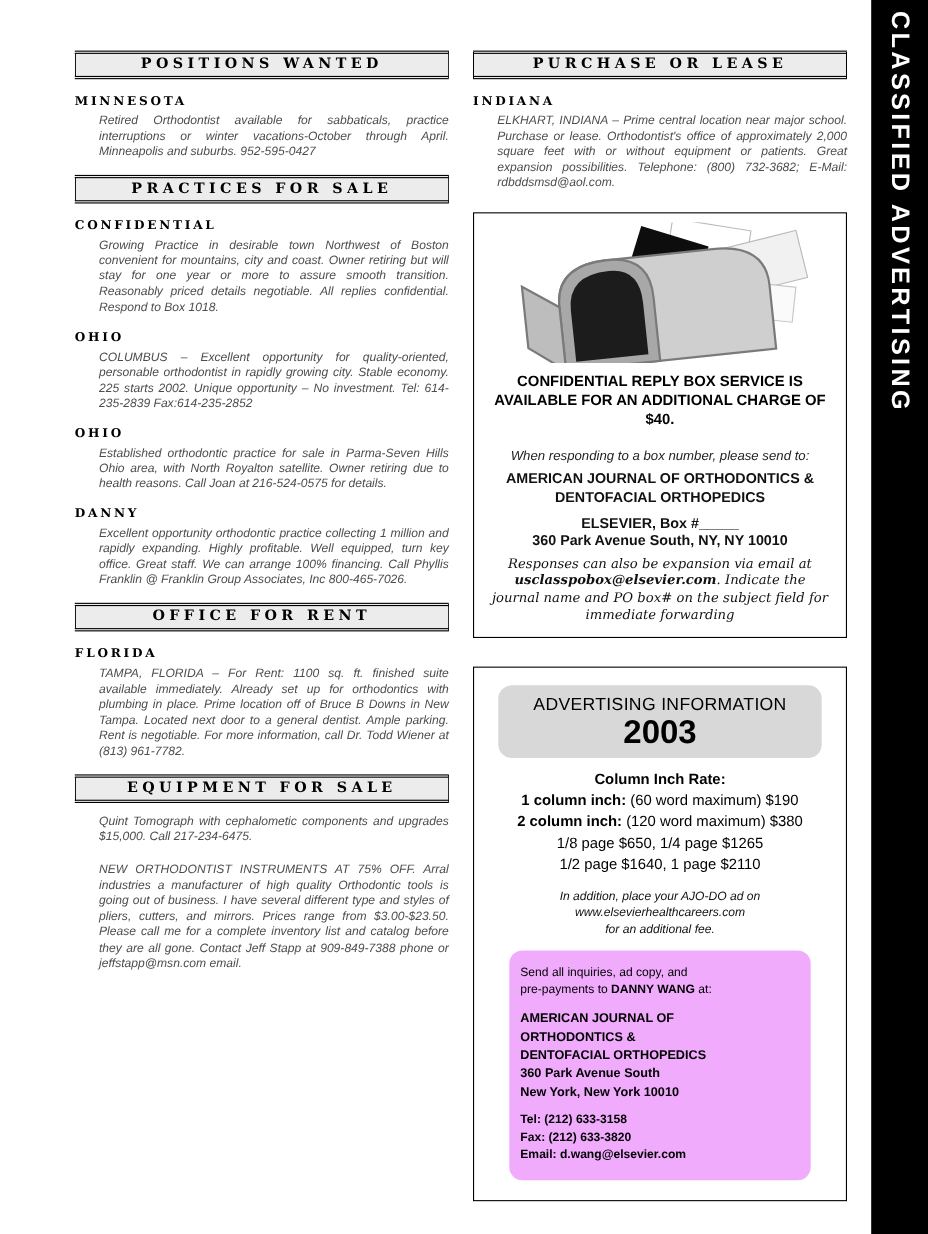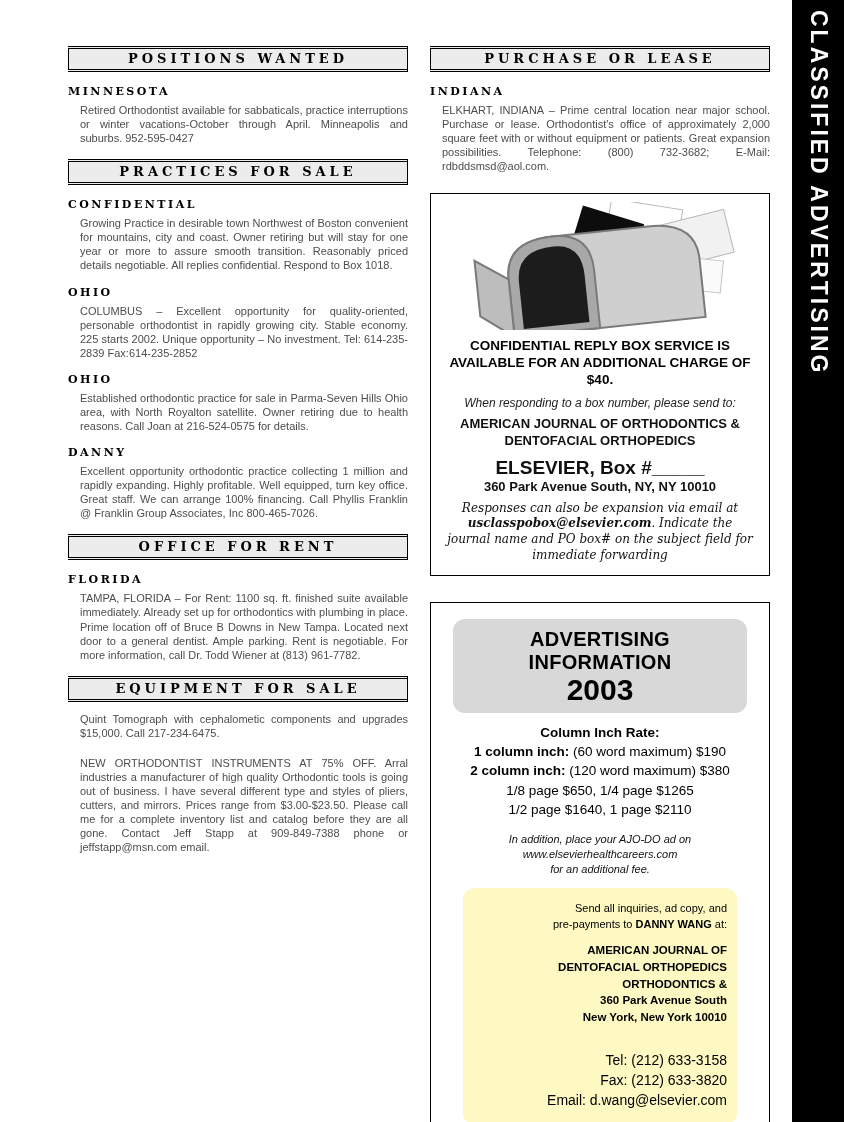--- a/index.html
+++ b/index.html
@@ -22,61 +22,61 @@
     font-size:13px; letter-spacing:4px; padding:2px 0 3px 0;
     margin-bottom:8px; color:#000;
   }
   .state {
     font-family:"DejaVu Serif", serif; font-weight:bold;
     font-size:11px; letter-spacing:2.5px; color:#000;
     margin:13px 0 5px 0;
   }
   .ad-body {
     font-size:11px; line-height:1.28; color:#4d4d4d;
-    text-align:justify; margin:0 0 9px 12px;
+    text-align:justify; margin:0 0 9px 22px;font-style:italic;
   }
 
   
   .reply-box {
     border:1px solid #000; margin-top:20px; padding:8px 14px 12px 14px;
     text-align:center;
   }
   .mailbox-wrap { text-align:center; margin-bottom:4px; }
   .reply-headline { font-weight:bold; font-size:13.5px; line-height:1.25; color:#000; }
-  .reply-instruction { font-style:italic; font-size:12px; margin-top:7px; color:#222; }
+  .reply-instruction { font-style:italic; font-size:12px; margin-top:17px; color:#222; }
   .reply-journal { font-weight:bold; font-size:13px; line-height:1.3; margin-top:6px; }
-  .reply-elsevier { font-weight:bold; font-size:19px; margin-top:7px; }
+  .reply-elsevier { font-weight:bold; font-size:13px; margin-top:7px; }
   .reply-address { font-weight:bold; font-size:13px; }
   .reply-emailnote {
     font-family:"DejaVu Serif", serif; font-style:italic; font-size:12px;
     margin-top:7px; line-height:1.3; color:#111;
   }
   .reply-emailnote .em-bold { font-weight:bold; }
 
   
   .adinfo-box { border:1px solid #000; margin-top:26px; padding:16px 12px 18px 12px; }
   .adinfo-title-box {
     background:#d8d8d8; border-radius:12px; text-align:center;
     padding:9px 6px 7px 6px; margin:0 10px 12px 10px;
   }
-  .adinfo-title { font-weight:bold; font-size:20px; letter-spacing:0.3px; color:#000; }
+  .adinfo-title { font-weight:normal; font-size:16px; letter-spacing:0.3px; color:#000; }
   .adinfo-year { font-weight:bold; font-size:30px; line-height:1.05; color:#000; }
   .rates { text-align:center; font-size:13.5px; line-height:1.45; color:#000; }
   .rates .rate-label { font-weight:bold; }
   .rate-header { font-weight:bold; font-size:13.5px; text-align:center; margin-bottom:2px; color:#000; }
   .online-note { text-align:center; font-style:italic; font-size:11px; line-height:1.35; margin:12px 0 12px 0; color:#111; }
   .online-note .url { font-weight:normal; font-style:italic; }
   .contact-box {
-    background:#fef9c3; border-radius:12px; text-align:right;
+    background:#f0abfc; border-radius:12px; text-align:left;
     padding:13px 10px 14px 10px; margin:0 20px; font-size:11px; line-height:1.45; color:#000;
   }
   .contact-intro { font-size:11px; }
   .contact-intro .name { font-weight:bold; }
   .contact-org { font-weight:bold; font-size:11.5px; margin-top:9px; }
-  .contact-tels { font-weight:normal; font-size:14px; margin-top:24px; }
+  .contact-tels { font-weight:bold; font-size:11px; margin-top:9px; }
 
   
   .side-banner {
     position:absolute; right:0; top:0; width:52px; height:1122px; background:#000;
   }
   .side-banner-text {
     writing-mode:vertical-rl; color:#fff; font-weight:bold;
     font-size:23px; letter-spacing:3px; padding-top:10px; margin-left:13px;
     font-family:"Liberation Sans", sans-serif; white-space:nowrap;
   }
@@ -179,22 +179,22 @@
         <div class="url">www.elsevierhealthcareers.com</div>
         <div>for an additional fee.</div>
       </div>
       <div class="contact-box">
         <div class="contact-intro">
           <div>Send all inquiries, ad copy, and</div>
           <div><span>pre-payments to </span><span class="name">DANNY WANG</span><span> at:</span></div>
         </div>
         <div class="contact-org">
           <div>AMERICAN JOURNAL OF</div>
+          <div>ORTHODONTICS &amp;</div>
           <div>DENTOFACIAL ORTHOPEDICS</div>
-          <div>ORTHODONTICS &amp;</div>
           <div>360 Park Avenue South</div>
           <div>New York, New York 10010</div>
         </div>
         <div class="contact-tels">
           <div>Tel: (212) 633-3158</div>
           <div>Fax: (212) 633-3820</div>
           <div>Email: d.wang@elsevier.com</div>
         </div>
       </div>
     </div>

